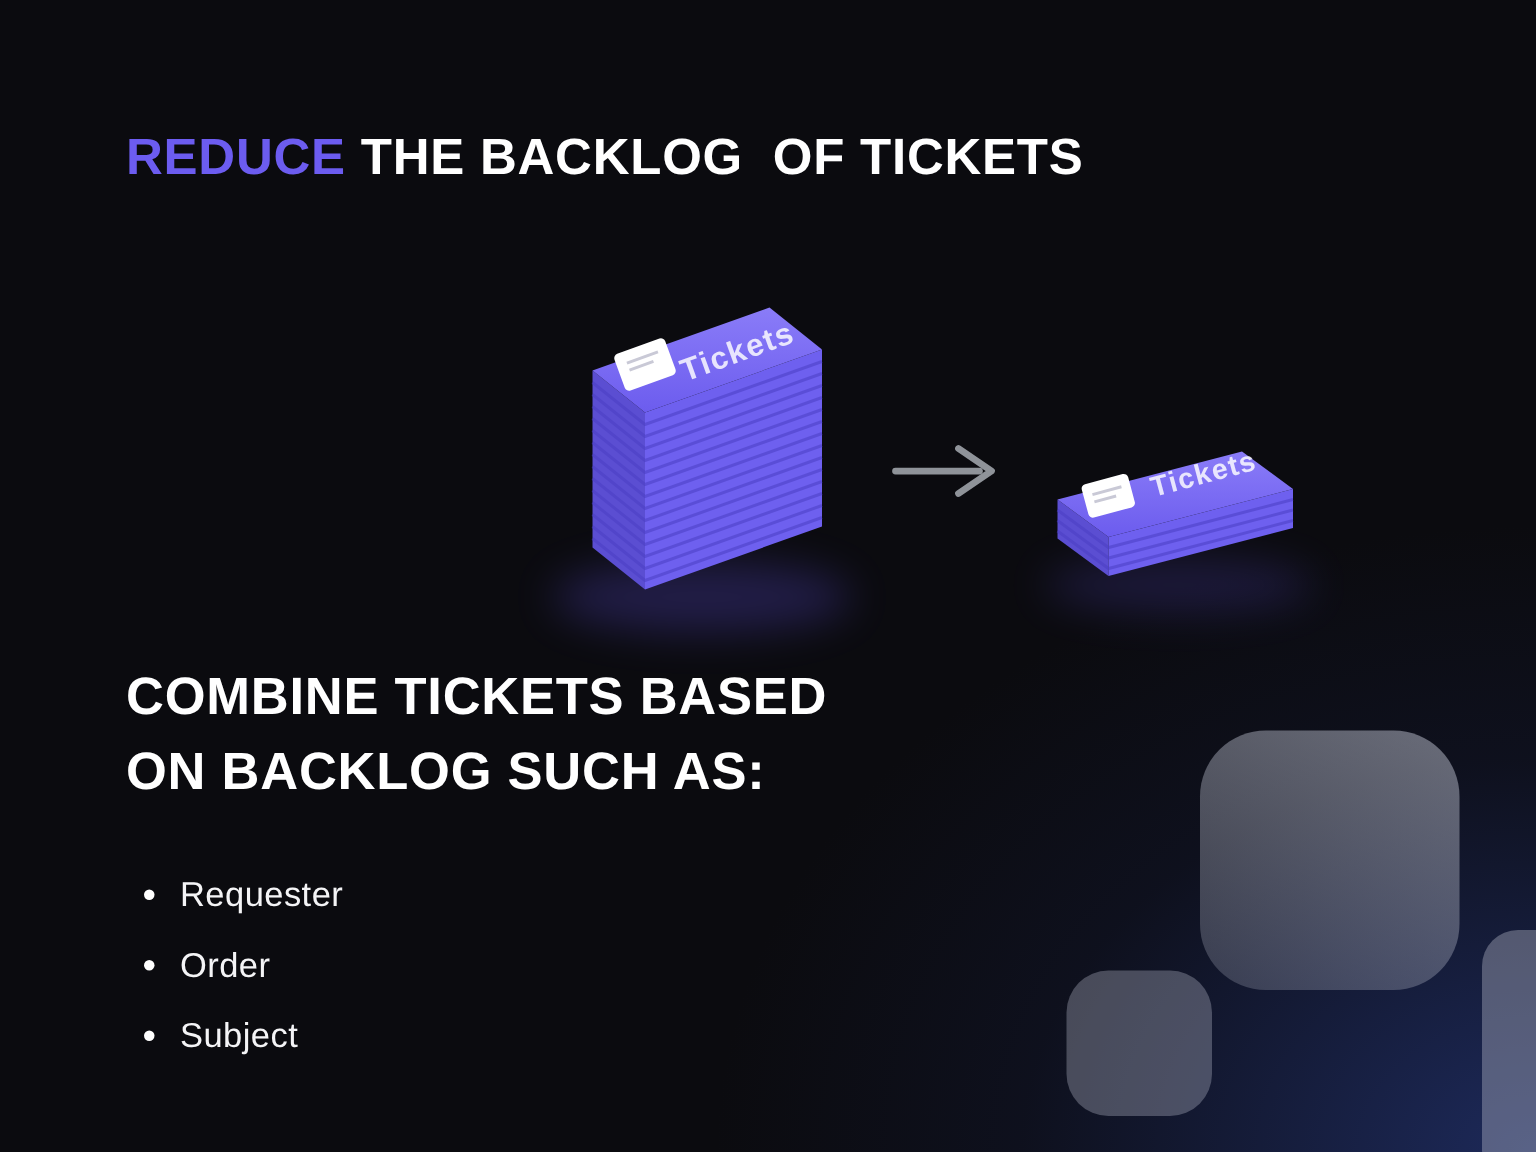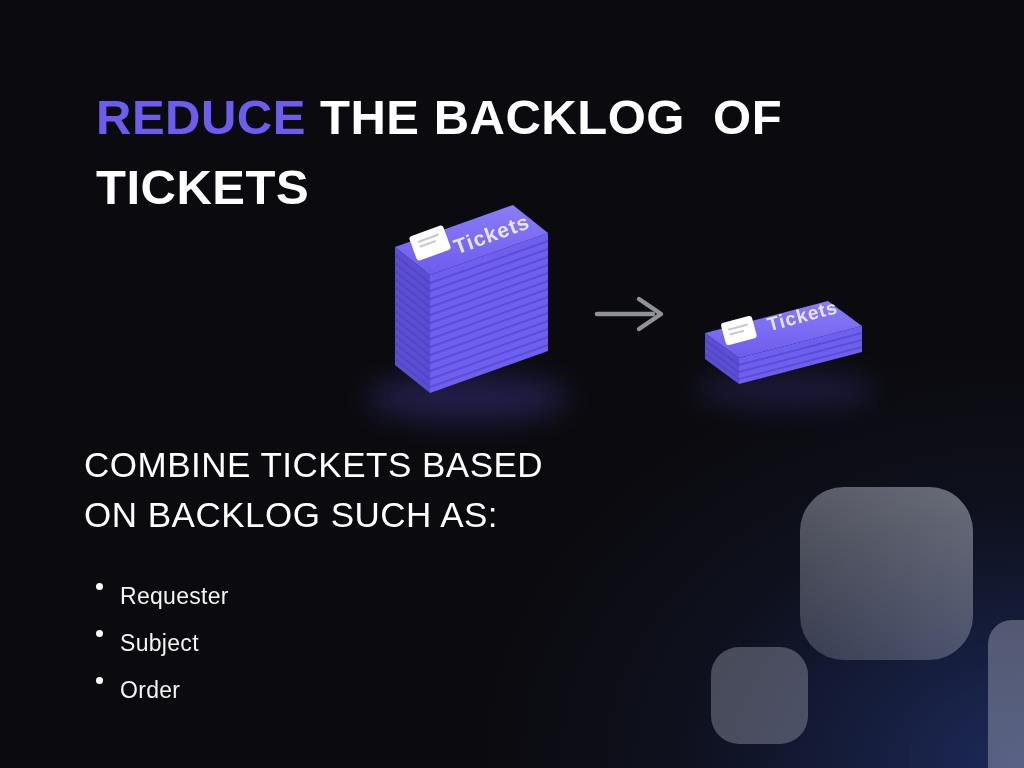--- a/index.html
+++ b/index.html
@@ -13,28 +13,28 @@
   }
   
   .deco{position:absolute;}
   .deco-large{left:800px;top:487px;width:173px;height:173px;border-radius:44px;
     background:linear-gradient(205deg, rgba(206,210,224,.48), rgba(158,162,178,.28));}
   .deco-small{left:711px;top:647px;width:97px;height:97px;border-radius:28px;
     background:rgba(196,200,214,.32);}
   .deco-edge{left:988px;top:620px;width:72px;height:170px;border-radius:24px;
     background:rgba(196,200,214,.36);}
   
-  .title{position:absolute;left:84px;top:70px;width:780px;margin:12px;
-    font-size:49px;line-height:70px;font-weight:800;color:#FFFFFF;letter-spacing:.5px;}
+  .title{position:absolute;left:84px;top:70px;width:780px;margin:0;
+    font-size:34px;line-height:70px;font-weight:800;color:#FFFFFF;letter-spacing:.5px;}
   .title .accent{color:#6C5CF0;}
   .subtitle{position:absolute;left:84px;top:440px;margin:0;
-    font-size:35px;line-height:50px;font-weight:400;color:#FFFFFF;letter-spacing:.5px;}
+    font-size:35px;line-height:50px;font-weight:700;color:#FFFFFF;letter-spacing:.5px;}
   
   .bullets{position:absolute;left:96px;top:583px;margin:0;padding:0;list-style:none;}
-  .bullet{display:flex;align-items:flex-start;margin-bottom:20px;
+  .bullet{display:flex;align-items:center;margin-bottom:20px;
     font-size:23px;line-height:27px;color:#F4F4F6;font-weight:500;letter-spacing:.3px;}
   .dot{width:7px;height:7px;border-radius:50%;background:#FFFFFF;margin-right:17px;flex:0 0 auto;}
   
   .illus{position:absolute;left:0;top:0;width:1024px;height:768px;pointer-events:none;}
   .illus text{font-family:"Liberation Sans",sans-serif;letter-spacing:1px;}
 </style>
 </head>
 <body>
 
 <div class="slide">
@@ -115,21 +115,21 @@
     <span>ON BACKLOG SUCH AS:</span>
   </h2>
 
   <ul class="bullets">
     <li class="bullet">
       <span class="dot"></span>
       <span>Requester</span>
     </li>
     <li class="bullet">
       <span class="dot"></span>
-      <span>Subject</span>
+      <span>Order</span>
     </li>
     <li class="bullet">
       <span class="dot"></span>
-      <span>Order</span>
+      <span>Subject</span>
     </li>
   </ul>
 
 </div>
 
 </body></html>

